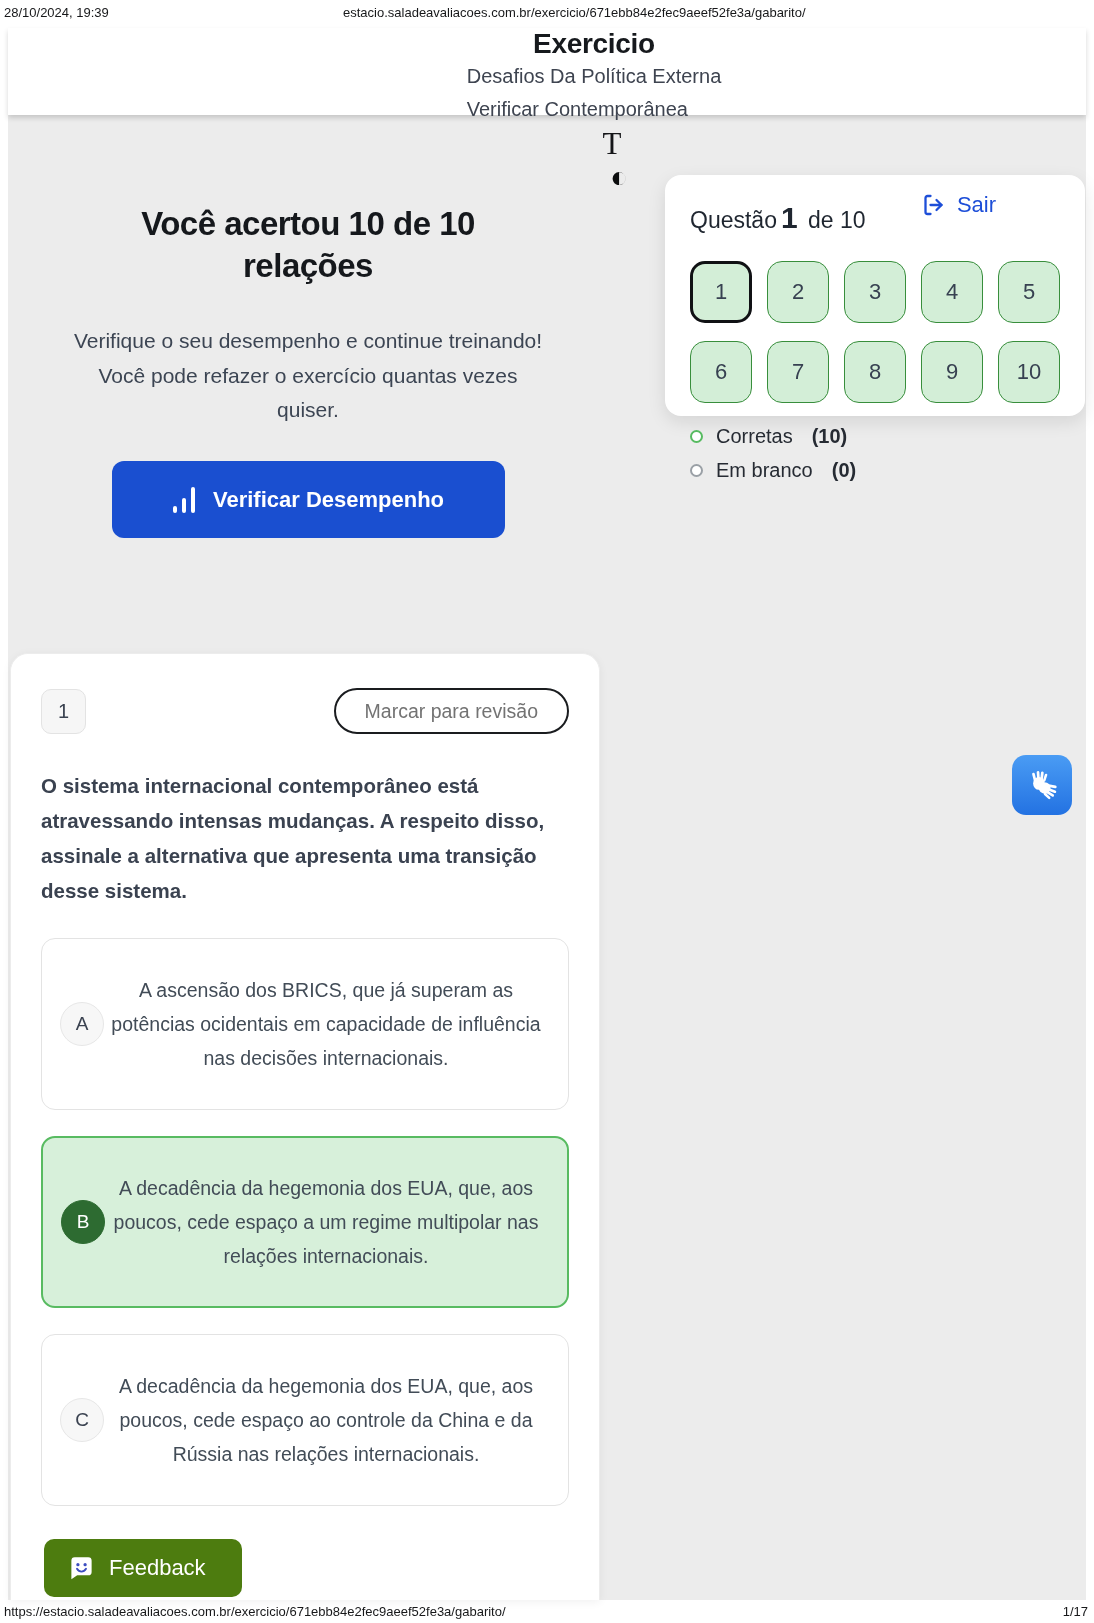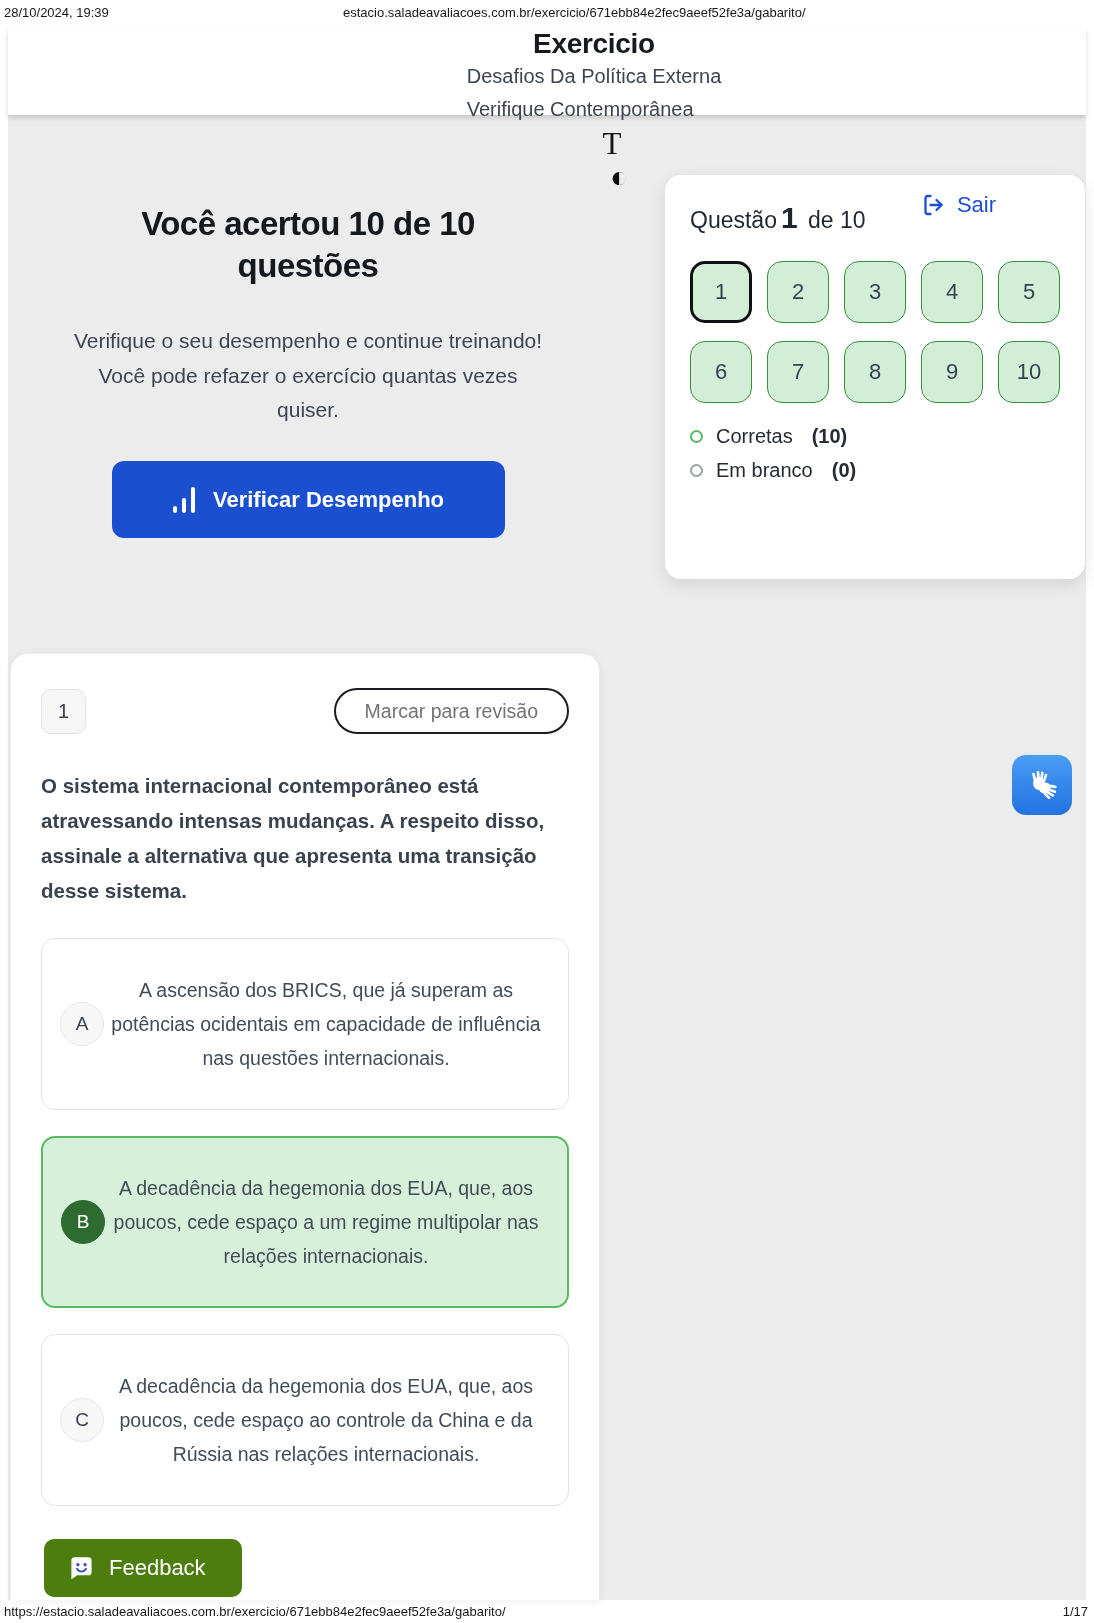--- a/index.html
+++ b/index.html
@@ -46,21 +46,21 @@
     color:#ffffff; font-size:22px; font-weight:600; font-family:"Liberation Sans",sans-serif;
   }
   .bars-icon { display:flex; align-items:flex-end; gap:5px; height:26px; }
   .bars-icon i { display:block; width:4px; background:#fff; border-radius:2px; }
   .bars-icon i:nth-child(1){ height:7px; }
   .bars-icon i:nth-child(2){ height:15px; }
   .bars-icon i:nth-child(3){ height:26px; }
 
   
   .nav-card {
-    position:absolute; left:665px; top:175px; width:420px; height:404px;
+    position:absolute; left:665px; top:175px; width:420px; height:241px;
     background:#ffffff; border-radius:16px; box-shadow:0 6px 18px rgba(0,0,0,0.10);
     padding:26px 25px;
   }
   .nav-title { font-size:23px; color:#1f2630; margin-bottom:26px; }
   .nav-title b { font-size:30px; font-weight:700; margin:0 4px; }
   .nav-grid { display:grid; grid-template-columns:repeat(5,62px); grid-auto-rows:62px; column-gap:15px; row-gap:18px; }
   .nav-q {
     background:#d3eed7; border:1.6px solid #388e3c; border-radius:15px;
     display:flex; align-items:center; justify-content:center;
     font-size:22px; color:#374151; cursor:pointer; font-family:"Liberation Sans",sans-serif;
@@ -126,37 +126,37 @@
 <span class="print-text" id="print-url-bottom">https://estacio.saladeavaliacoes.com.br/exercicio/671ebb84e2fec9aeef52fe3a/gabarito/</span>
 <span class="print-text" id="print-page">1/17</span>
 
 <div class="content-bg"></div>
 
 <header class="app-header">
   <span class="app-title">Exercicio</span>
   <span class="vdivider"></span>
   <span class="course-title">
     <span style="display:block">Desafios Da Política Externa</span>
-    <span style="display:block">Verifique Contemporânea</span>
+    <span style="display:block">Verificar Contemporânea</span>
   </span>
   <span class="tool-icon-t">T</span>
   <span class="tool-icon-contrast">◐</span>
   <span class="logout">
     <svg width="25" height="24" viewBox="0 0 24 24" fill="none" stroke="#1d4ed8" stroke-width="2.3" stroke-linecap="round" stroke-linejoin="round">
       <path d="M9 21H6a2 2 0 0 1-2-2V5a2 2 0 0 1 2-2h3"></path>
       <polyline points="15 17 20 12 15 7"></polyline>
       <line x1="20" y1="12" x2="9" y2="12"></line>
     </svg>
     <span>Sair</span>
   </span>
 </header>
 
 <h1 class="results-heading">
   <span style="display:block">Você acertou 10 de 10</span>
-  <span style="display:block">questões</span>
+  <span style="display:block">relações</span>
 </h1>
 <p class="results-desc">Verifique o seu desempenho e continue treinando! Você pode refazer o exercício quantas vezes quiser.</p>
 <button class="verify-btn">
   <span class="bars-icon">
       <i></i>
       <i></i>
       <i></i>
     </span>
   <span>Verificar Desempenho</span>
 </button>
@@ -193,21 +193,21 @@
 
 <section class="q-card">
   <div class="q-head">
     <span class="q-num">1</span>
     <button class="review-btn">Marcar para revisão</button>
   </div>
   <p class="q-text">O sistema internacional contemporâneo está atravessando intensas mudanças. A respeito disso, assinale a alternativa que apresenta uma transição desse sistema.</p>
   <div class="options">
     <div class="option">
       <span class="opt-badge">A</span>
-      <span class="opt-text">A ascensão dos BRICS, que já superam as potências ocidentais em capacidade de influência nas questões internacionais.</span>
+      <span class="opt-text">A ascensão dos BRICS, que já superam as potências ocidentais em capacidade de influência nas decisões internacionais.</span>
     </div>
     <div class="option correct">
       <span class="opt-badge">B</span>
       <span class="opt-text">A decadência da hegemonia dos EUA, que, aos poucos, cede espaço a um regime multipolar nas relações internacionais.</span>
     </div>
     <div class="option">
       <span class="opt-badge">C</span>
       <span class="opt-text">A decadência da hegemonia dos EUA, que, aos poucos, cede espaço ao controle da China e da Rússia nas relações internacionais.</span>
     </div>
   </div>

